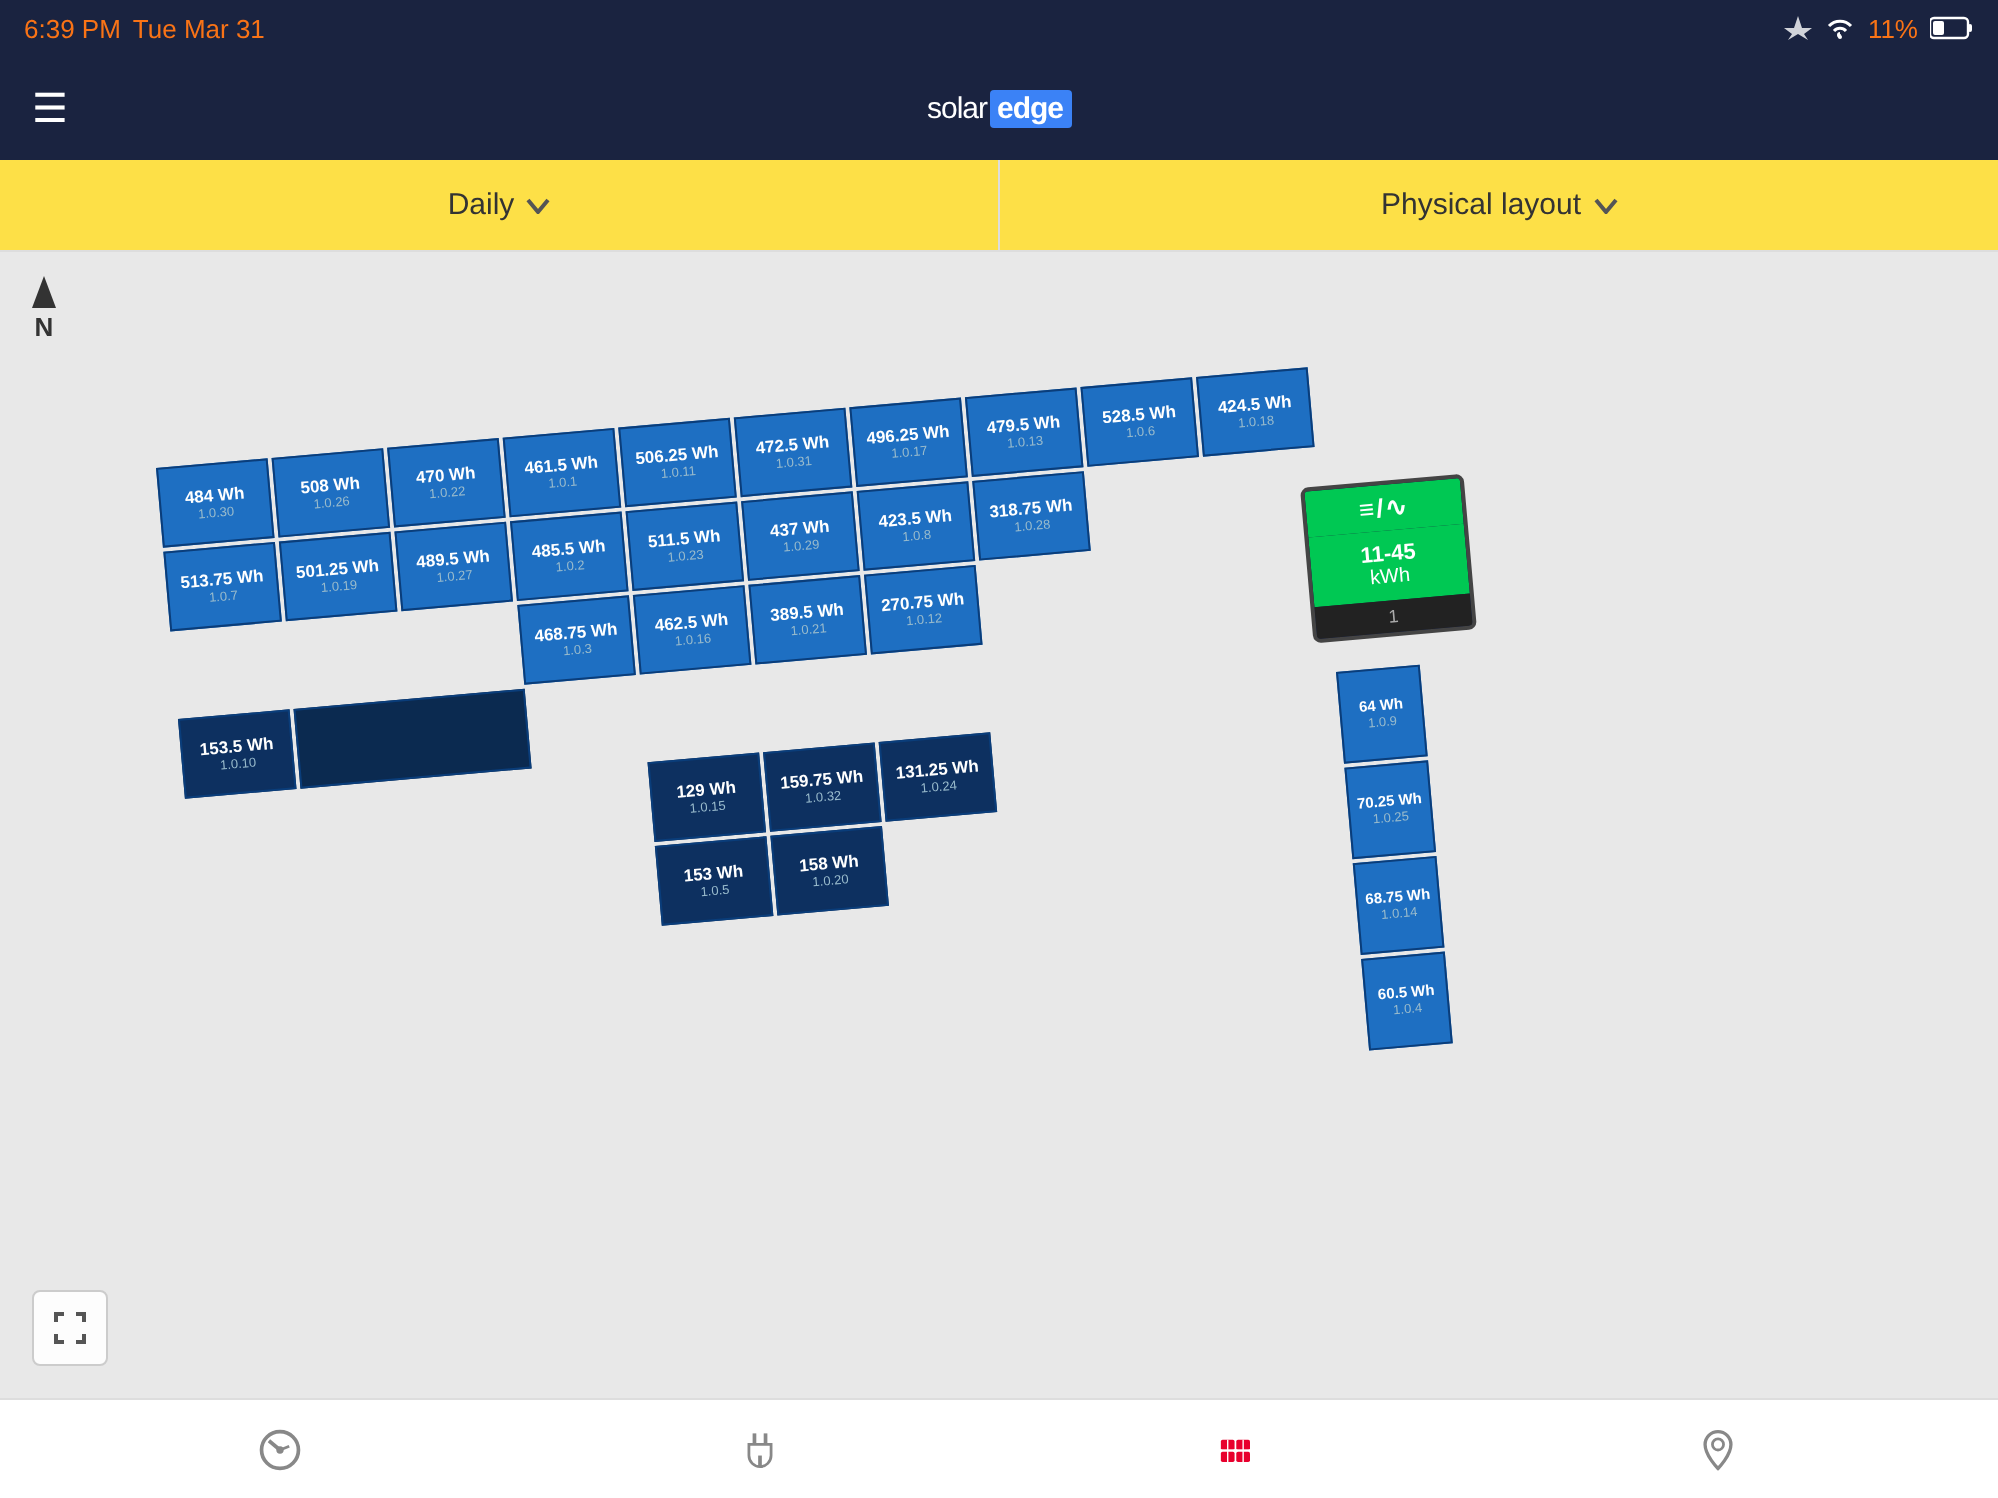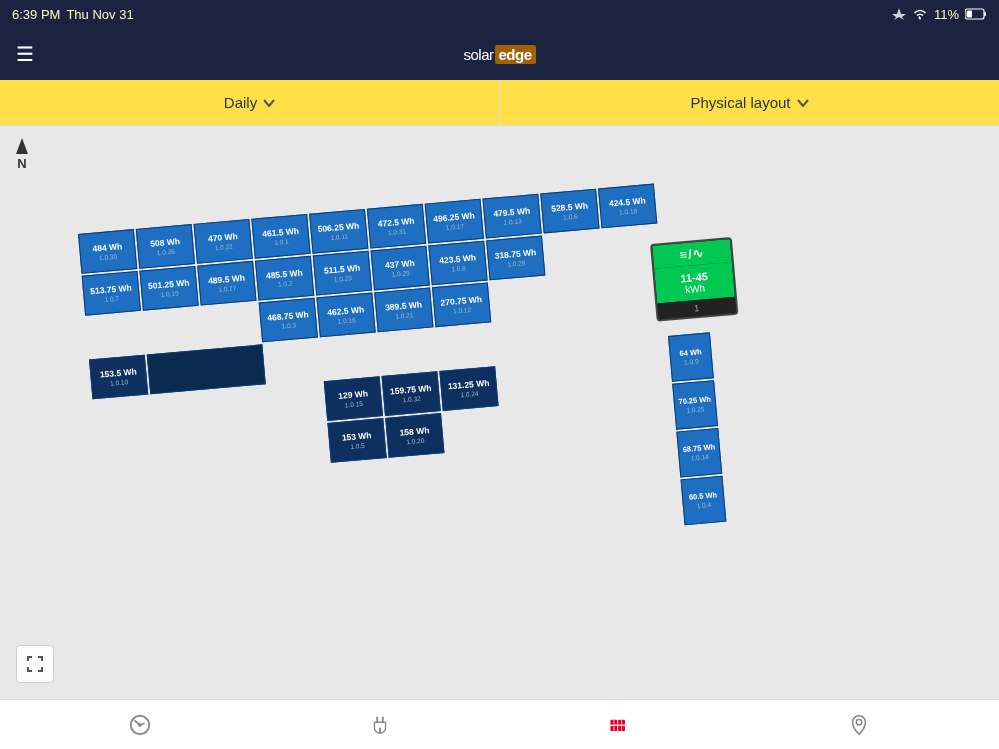--- a/index.html
+++ b/index.html
@@ -7,21 +7,21 @@
       width: 999px;
       height: 749px;
       font-family: -apple-system, BlinkMacSystemFont, 'Helvetica Neue', Arial, sans-serif;
       overflow: hidden;
       background: #f0f0f0;
     }
 
     
     .status-bar {
       background: #1a2340;
-      color: #fef9c3;
+      color: #f97316;
       height: 28px;
       display: flex;
       align-items: center;
       justify-content: space-between;
       padding: 0 12px;
       font-size: 13px;
     }
     .status-bar-left { display: flex; align-items: center; gap: 6px; }
     .status-bar-right { display: flex; align-items: center; gap: 6px; }
 
@@ -44,21 +44,21 @@
     .logo {
       display: flex;
       align-items: center;
       font-size: 15px;
       font-weight: 300;
       color: white;
       letter-spacing: -0.5px;
     }
     .logo-solar { color: white; font-weight: 300; }
     .logo-edge {
-      background: #a16207;
+      background: #3b82f6;
       color: white;
       padding: 1px 4px;
       border-radius: 2px;
       font-weight: 700;
       margin-left: 1px;
     }
 
     
     .tab-bar {
       display: flex;
@@ -172,21 +172,21 @@
     .cell.dark {
       background: #0d3060;
     }
   </style>
 </head>
 <body>
 
 <div class="status-bar">
   <div class="status-bar-left">
     <span>6:39 PM</span>
-    <span>Thu Nov 31</span>
+    <span>Tue Mar 31</span>
   </div>
   <div class="status-bar-right">
     <svg width="14" height="12" viewBox="0 0 14 12">
       <path d="M7 0 L9 6 L14 6 L10 9 L12 12 L7 9 L2 12 L4 9 L0 6 L5 6 Z" fill="white" opacity="0.8"></path>
     </svg>
     <svg width="16" height="12" viewBox="0 0 16 12">
       <path d="M8 10 A0.5 0.5 0 0 1 8 9" stroke="white" stroke-width="2" fill="none"></path>
       <path d="M5 7.5 A4 4 0 0 1 11 7.5" stroke="white" stroke-width="1.5" fill="none"></path>
       <path d="M2.5 5 A7.5 7.5 0 0 1 13.5 5" stroke="white" stroke-width="1.5" fill="none"></path>
       <circle cx="8" cy="10.5" r="1" fill="white"></circle>

